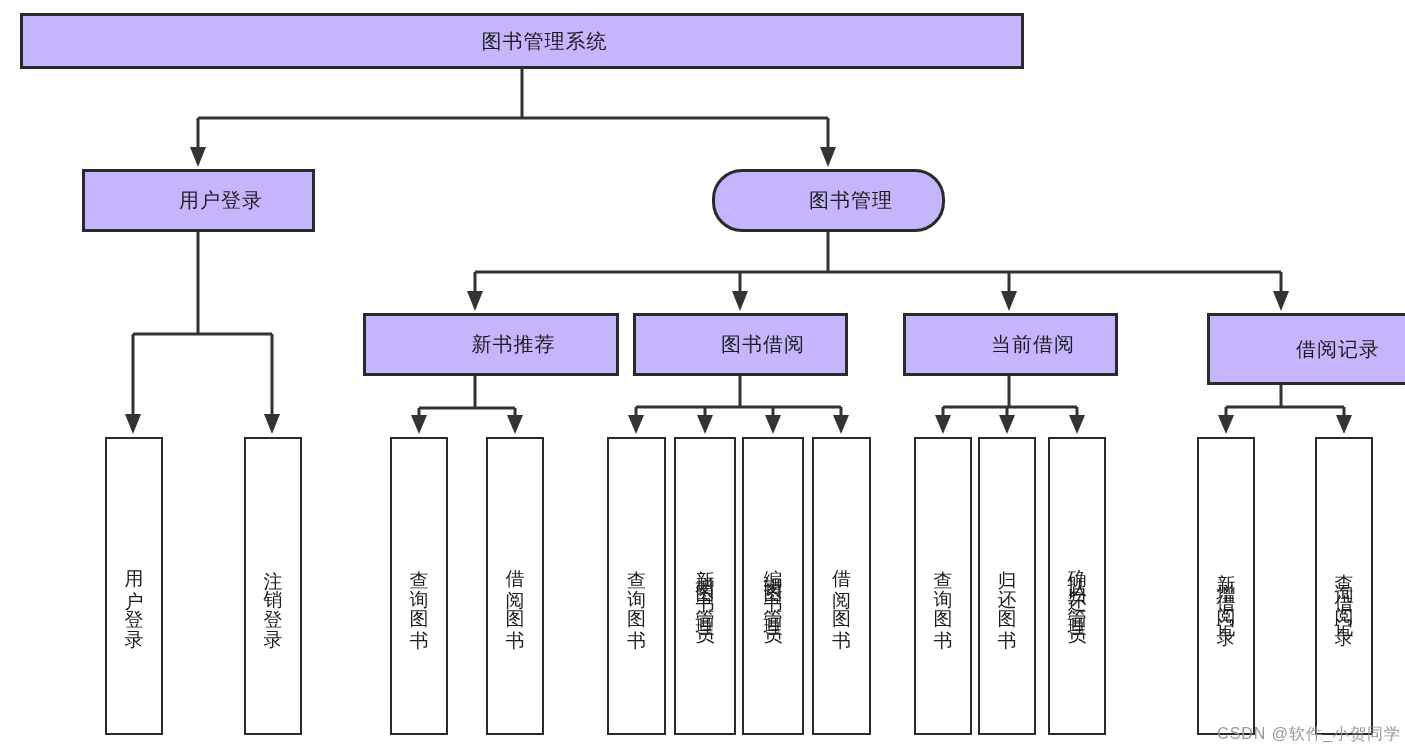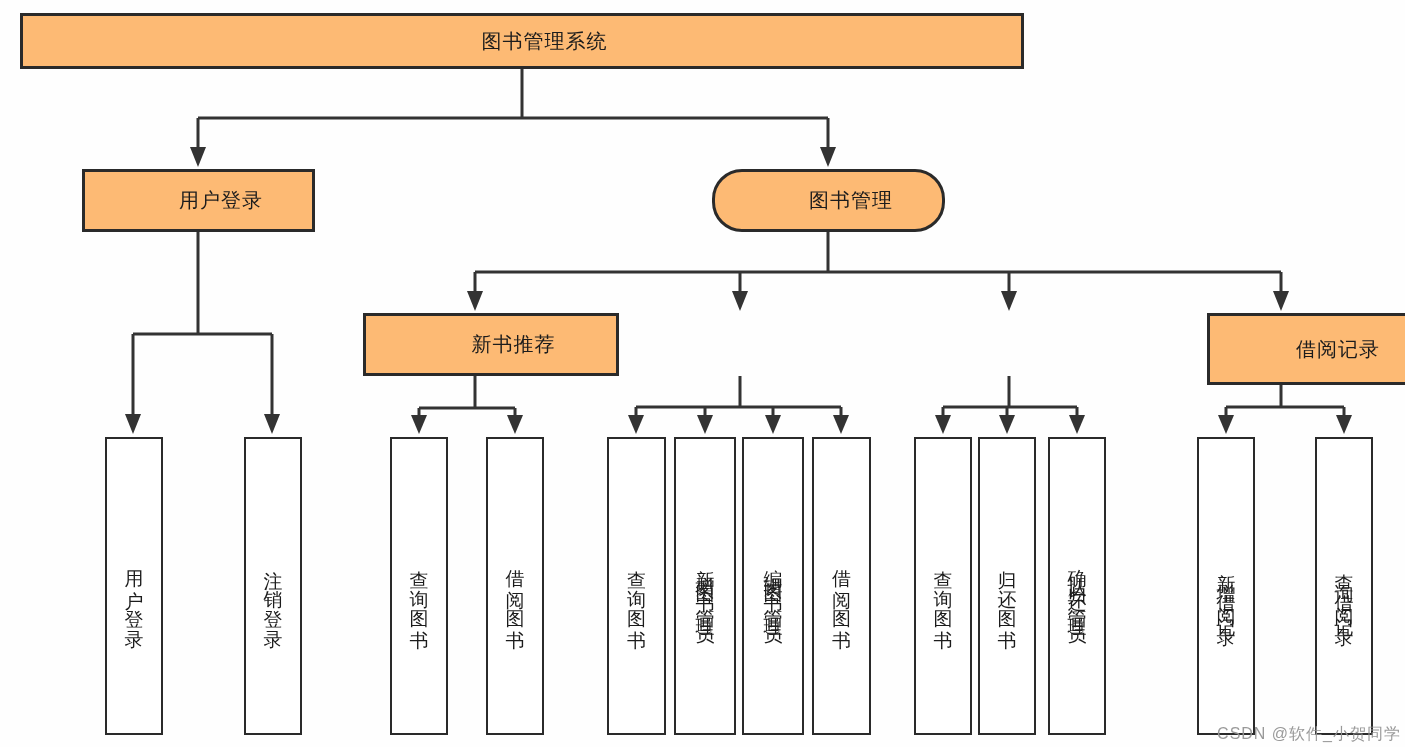--- a/index.html
+++ b/index.html
@@ -12,21 +12,21 @@
     overflow: hidden;
   }
   .connectors {
     position: absolute;
     left: 0; top: 0;
     width: 1405px; height: 747px;
     z-index: 1;
   }
   .node {
     position: absolute;
-    background: #fdba74;
+    background: #c4b5fd;
     border: 3px solid #2a2a2a;
     box-sizing: border-box;
     display: flex;
     align-items: center;
     justify-content: center;
     color: #1c1c1c;
     font-size: 20px;
     z-index: 2;
     letter-spacing: 1px;
     padding-left: 45px;
@@ -120,20 +120,26 @@
   <div class="node" style="left:82px; top:169px; width:233px; height:63px;">
     <span>用户登录</span>
   </div>
   <div class="node" style="left:712px; top:169px; width:233px; height:63px;border-radius:30px;">
     <span>图书管理</span>
   </div>
 
   <div class="node" style="left:363px; top:313px; width:256px; height:63px;">
     <span>新书推荐</span>
   </div>
+  <div class="node" style="left:633px; top:313px; width:215px; height:63px;">
+    <span>图书借阅</span>
+  </div>
+  <div class="node" style="left:903px; top:313px; width:215px; height:63px;">
+    <span>当前借阅</span>
+  </div>
   <div class="node" style="left:1207px; top:313px; width:217px; height:72px;">
     <span>借阅记录</span>
   </div>
 
   <div class="leaf ls-a" style="left:105px; width:58px;">
     <span>用户登录</span>
   </div>
   <div class="leaf ls-a" style="left:244px; width:58px;">
     <span>注销登录</span>
   </div>

